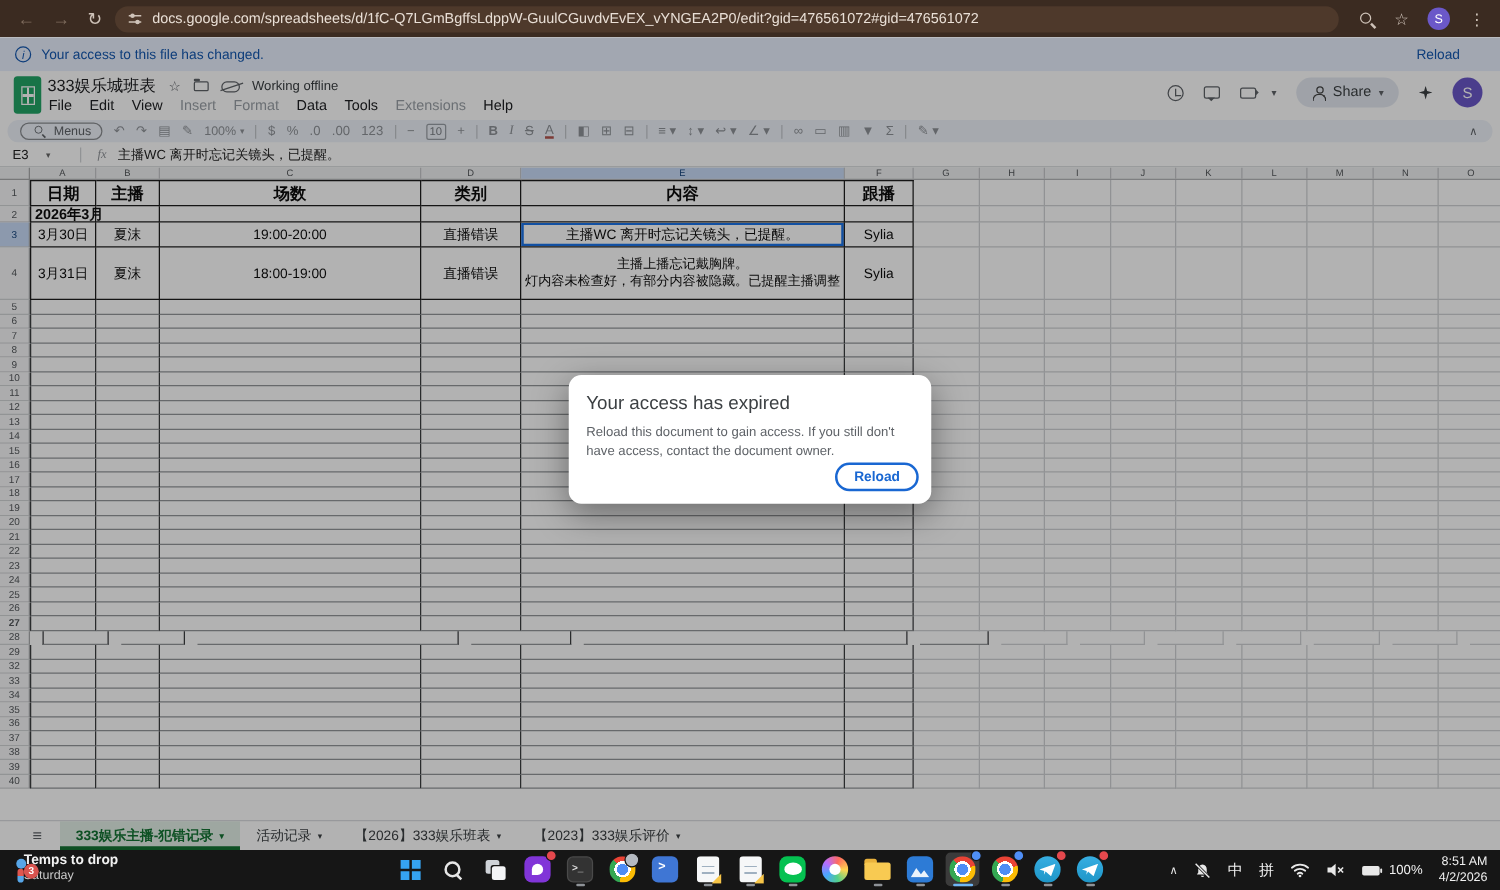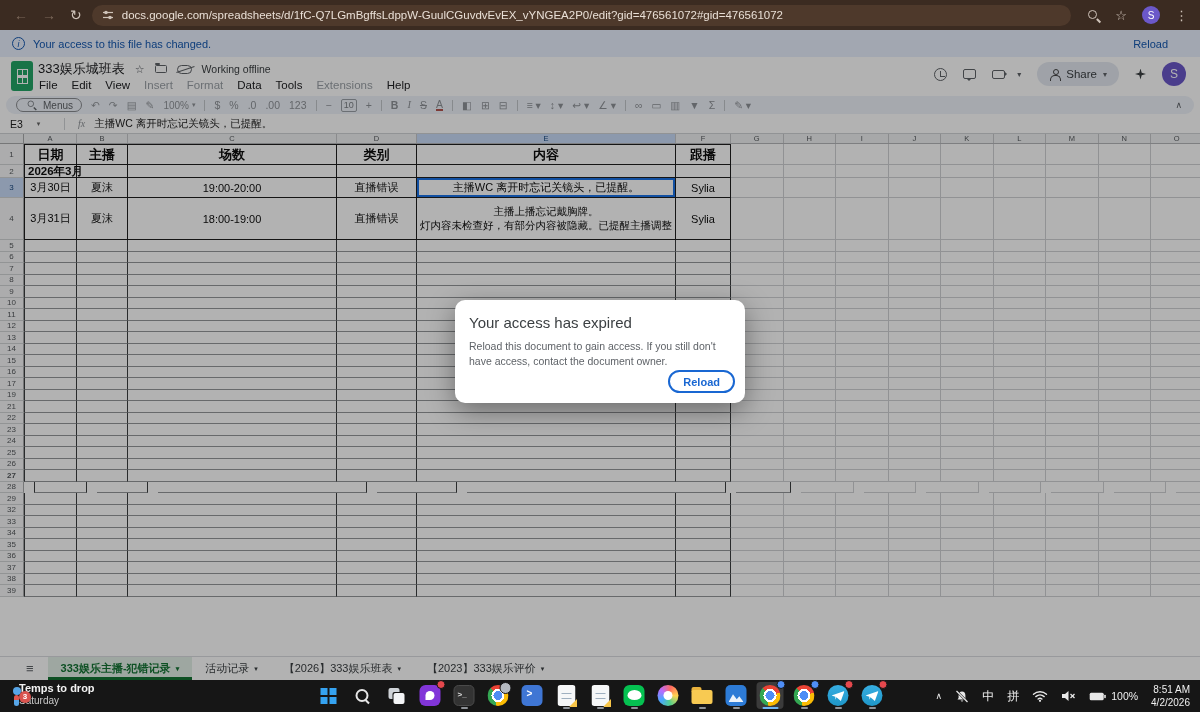--- a/index.html
+++ b/index.html
@@ -628,21 +628,57 @@
             <div class="cell b-lite" style="width: 52.5px;"></div>
             <div class="cell b-lite" style="width: 52.5px;"></div>
             <div class="cell b-lite" style="width: 52.5px;"></div>
             <div class="cell b-lite" style="width: 52.5px;"></div>
             <div class="cell b-lite" style="width: 52.5px;"></div>
             <div class="cell b-lite" style="width: 52.5px;"></div>
             <div class="cell b-lite" style="width: 52.5px;"></div>
             <div class="cell b-lite" style="width: 52.5px;"></div>
           </div>
           <div class="grow" style="height: 11.5px;">
+            <div class="rnum">18</div>
+            <div class="cell b-mid bl-mid" style="width: 53px;"></div>
+            <div class="cell b-mid" style="width: 51px;"></div>
+            <div class="cell b-mid" style="width: 209px;"></div>
+            <div class="cell b-mid" style="width: 80px;"></div>
+            <div class="cell b-mid" style="width: 259px;"></div>
+            <div class="cell b-mid" style="width: 55px;"></div>
+            <div class="cell b-lite" style="width: 52.5px;"></div>
+            <div class="cell b-lite" style="width: 52.5px;"></div>
+            <div class="cell b-lite" style="width: 52.5px;"></div>
+            <div class="cell b-lite" style="width: 52.5px;"></div>
+            <div class="cell b-lite" style="width: 52.5px;"></div>
+            <div class="cell b-lite" style="width: 52.5px;"></div>
+            <div class="cell b-lite" style="width: 52.5px;"></div>
+            <div class="cell b-lite" style="width: 52.5px;"></div>
+            <div class="cell b-lite" style="width: 52.5px;"></div>
+          </div>
+          <div class="grow" style="height: 11.5px;">
             <div class="rnum">19</div>
+            <div class="cell b-mid bl-mid" style="width: 53px;"></div>
+            <div class="cell b-mid" style="width: 51px;"></div>
+            <div class="cell b-mid" style="width: 209px;"></div>
+            <div class="cell b-mid" style="width: 80px;"></div>
+            <div class="cell b-mid" style="width: 259px;"></div>
+            <div class="cell b-mid" style="width: 55px;"></div>
+            <div class="cell b-lite" style="width: 52.5px;"></div>
+            <div class="cell b-lite" style="width: 52.5px;"></div>
+            <div class="cell b-lite" style="width: 52.5px;"></div>
+            <div class="cell b-lite" style="width: 52.5px;"></div>
+            <div class="cell b-lite" style="width: 52.5px;"></div>
+            <div class="cell b-lite" style="width: 52.5px;"></div>
+            <div class="cell b-lite" style="width: 52.5px;"></div>
+            <div class="cell b-lite" style="width: 52.5px;"></div>
+            <div class="cell b-lite" style="width: 52.5px;"></div>
+          </div>
+          <div class="grow" style="height: 11.5px;">
+            <div class="rnum">20</div>
             <div class="cell b-mid bl-mid" style="width: 53px;"></div>
             <div class="cell b-mid" style="width: 51px;"></div>
             <div class="cell b-mid" style="width: 209px;"></div>
             <div class="cell b-mid" style="width: 80px;"></div>
             <div class="cell b-mid" style="width: 259px;"></div>
             <div class="cell b-mid" style="width: 55px;"></div>
             <div class="cell b-lite" style="width: 52.5px;"></div>
             <div class="cell b-lite" style="width: 52.5px;"></div>
             <div class="cell b-lite" style="width: 52.5px;"></div>
             <div class="cell b-lite" style="width: 52.5px;"></div>
@@ -935,20 +971,38 @@
             <div class="cell b-lite" style="width: 52.5px;"></div>
             <div class="cell b-lite" style="width: 52.5px;"></div>
             <div class="cell b-lite" style="width: 52.5px;"></div>
             <div class="cell b-lite" style="width: 52.5px;"></div>
             <div class="cell b-lite" style="width: 52.5px;"></div>
             <div class="cell b-lite" style="width: 52.5px;"></div>
             <div class="cell b-lite" style="width: 52.5px;"></div>
           </div>
           <div class="grow" style="height: 11.5px;">
             <div class="rnum">39</div>
+            <div class="cell b-mid bl-mid" style="width: 53px;"></div>
+            <div class="cell b-mid" style="width: 51px;"></div>
+            <div class="cell b-mid" style="width: 209px;"></div>
+            <div class="cell b-mid" style="width: 80px;"></div>
+            <div class="cell b-mid" style="width: 259px;"></div>
+            <div class="cell b-mid" style="width: 55px;"></div>
+            <div class="cell b-lite" style="width: 52.5px;"></div>
+            <div class="cell b-lite" style="width: 52.5px;"></div>
+            <div class="cell b-lite" style="width: 52.5px;"></div>
+            <div class="cell b-lite" style="width: 52.5px;"></div>
+            <div class="cell b-lite" style="width: 52.5px;"></div>
+            <div class="cell b-lite" style="width: 52.5px;"></div>
+            <div class="cell b-lite" style="width: 52.5px;"></div>
+            <div class="cell b-lite" style="width: 52.5px;"></div>
+            <div class="cell b-lite" style="width: 52.5px;"></div>
+          </div>
+          <div class="grow" style="height: 11.5px;">
+            <div class="rnum">40</div>
             <div class="cell b-mid bl-mid" style="width: 53px;"></div>
             <div class="cell b-mid" style="width: 51px;"></div>
             <div class="cell b-mid" style="width: 209px;"></div>
             <div class="cell b-mid" style="width: 80px;"></div>
             <div class="cell b-mid" style="width: 259px;"></div>
             <div class="cell b-mid" style="width: 55px;"></div>
             <div class="cell b-lite" style="width: 52.5px;"></div>
             <div class="cell b-lite" style="width: 52.5px;"></div>
             <div class="cell b-lite" style="width: 52.5px;"></div>
             <div class="cell b-lite" style="width: 52.5px;"></div>

